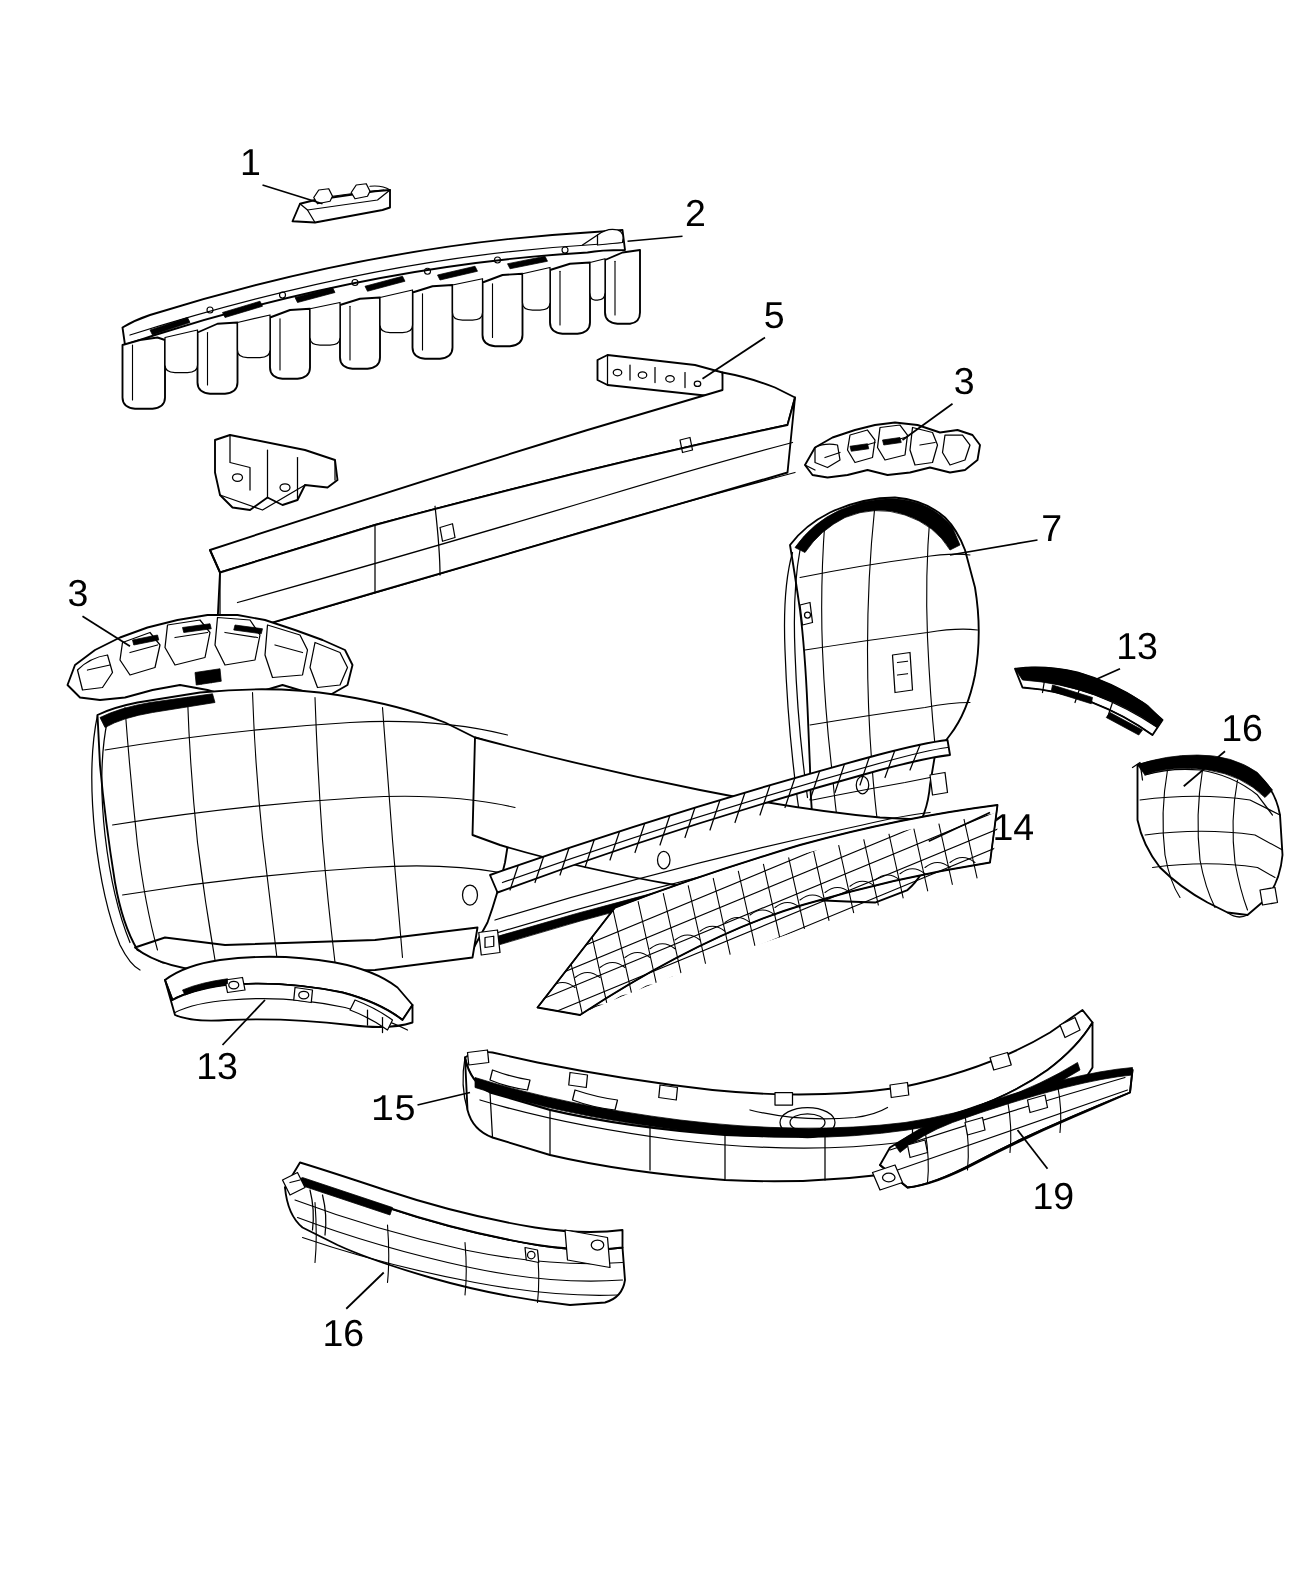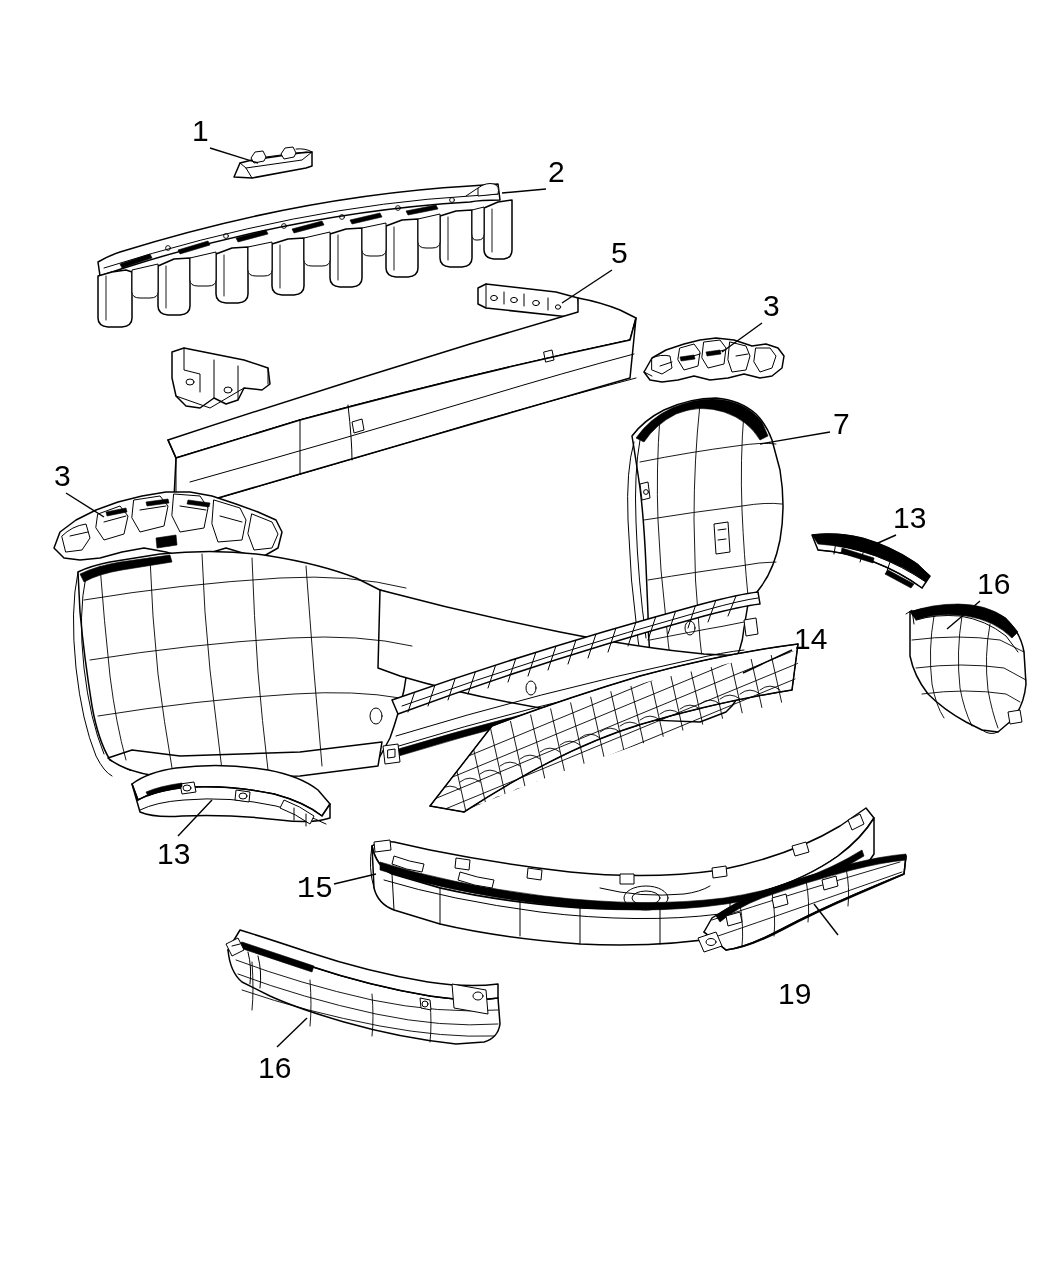--- a/index.html
+++ b/index.html
@@ -472,19 +472,19 @@
   </svg>
 
   <div class="callout-label" style="left:192px; top:116px;">1</div>
   <div class="callout-label" style="left:548px; top:157px;">2</div>
   <div class="callout-label" style="left:611px; top:238px;">5</div>
   <div class="callout-label" style="left:763px; top:291px;">3</div>
   <div class="callout-label" style="left:833px; top:409px;">7</div>
   <div class="callout-label" style="left:54px; top:461px;">3</div>
   <div class="callout-label" style="left:893px; top:503px;">13</div>
   <div class="callout-label" style="left:977px; top:569px;">16</div>
-  <div class="callout-label" style="left:794px; top:624px;">14</div>
+  <div class="callout-label" style="left:794px; top:648px;">14</div>
   <div class="callout-label" style="left:157px; top:839px;">13</div>
   <div class="callout-label" style="left:297px; top:874px;font-family:Liberation Mono, monospace;">15</div>
-  <div class="callout-label" style="left:778px; top:943px;margin-top:36px;">19</div>
+  <div class="callout-label" style="left:826px; top:943px;">19</div>
   <div class="callout-label" style="left:258px; top:1053px;">16</div>
 
 </div>
 
 </body></html>

